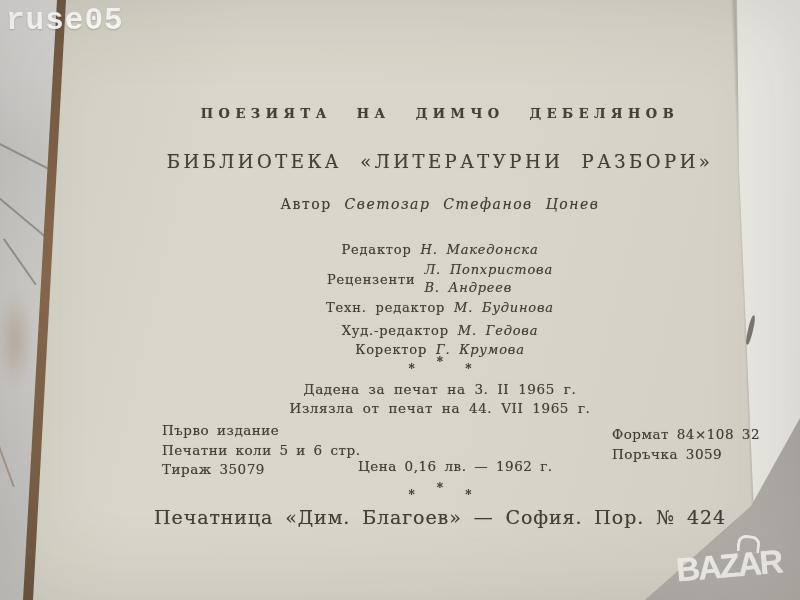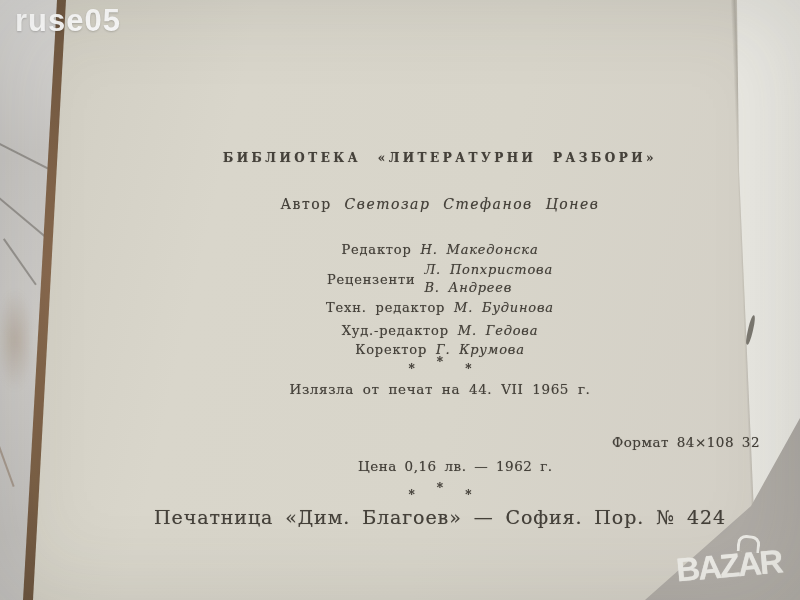--- a/index.html
+++ b/index.html
@@ -45,59 +45,59 @@
 
   
   .gray-corner{
     position:absolute;inset:0;
     clip-path:polygon(800px 418px,800px 600px,645px 600px,751px 506px);
     background:linear-gradient(160deg,#aca8a2,#a5a19c 55%,#b2aea8);
   }
 
   
   .wm-ruse{
-    position:absolute;left:15px;top:3px;
-    font-family:Liberation Sans, sans-serif;font-weight:bold;font-size:31px;
+    position:absolute;left:6px;top:3px;
+    font-family:Liberation Mono, monospace;font-weight:bold;font-size:31px;
     color:rgba(255,255,255,.95);letter-spacing:1px;text-shadow:0 1px 2px rgba(0,0,0,.18);
   }
   .wm-bazar{
     position:absolute;left:676px;top:547px;transform:rotate(-5deg);
     font-family:"Liberation Sans","DejaVu Sans",sans-serif;font-weight:bold;font-size:33px;
     color:#edece7;letter-spacing:-2px;text-shadow:0 0 1px rgba(255,255,255,.6);
   }
   .bag-handle{
     position:absolute;left:63px;top:-10px;width:17px;height:14px;
     border:3.5px solid #edece7;border-bottom:none;border-radius:9px 9px 0 0;transform:rotate(10deg);
   }
 
   
   .colophon{
     position:absolute;left:100px;top:0;width:680px;height:600px;
     color:#45413a;text-shadow:0 0 .7px rgba(68,64,58,.55);
   }
   .colophon .abs{position:absolute;width:100%;text-align:center;}
   .c-title{top:106px;font-size:13px;font-weight:bold;letter-spacing:5.5px;word-spacing:15px;}
-  .c-series{top:151px;font-size:12px;font-weight:bold;letter-spacing:3.5px;word-spacing:9px;}
+  .c-series{top:151px;font-size:18px;font-weight:normal;letter-spacing:3.5px;word-spacing:9px;}
   .c-author{top:196px;font-size:14px;letter-spacing:1.5px;word-spacing:7px;}
   .c-author .name{font-style:italic;}
   .staff{top:240px;font-size:13px;letter-spacing:.8px;word-spacing:4px;}
   .staff .line{line-height:19px;}
   .staff .name{font-style:italic;}
   .reviewers{display:flex;justify-content:center;align-items:center;gap:9px;margin:2px 0 1px 0;}
   .reviewers .names{text-align:left;line-height:18px;}
   .gap-top{margin-top:4px;}
   .sep{height:14px;}
   .sep1{top:358px;}
   .sep2{top:484px;}
   .ast{display:inline-block;font-size:12px;font-weight:bold;margin:0 11px;}
   .ast.mid{transform:translateY(-7px);}
   .c-dates{top:380px;font-size:13.5px;line-height:19px;letter-spacing:.6px;word-spacing:4px;}
   .cols{top:421px;height:60px;font-size:13.5px;letter-spacing:.5px;word-spacing:3px;}
   .col-left{position:absolute;left:62px;top:0;text-align:left;line-height:19.5px;}
-  .col-right{position:absolute;right:20px;top:12px;text-align:left;line-height:19.5px;}
+  .col-right{position:absolute;right:20px;top:4px;text-align:left;line-height:19.5px;}
   .price{position:absolute;left:258px;top:37px;text-align:center;width:auto;}
   .c-printer{top:506px;font-size:19px;letter-spacing:.9px;word-spacing:5px;}
 </style>
 </head>
 <body>
 
 <div class="photo">
 
   <div class="surface-left">
     <div class="scratch" style="left:-6px;top:140px;width:78px;transform:rotate(27deg);"></div>
@@ -108,20 +108,21 @@
   </div>
 
   <div class="book-edge"></div>
   <div class="crease-shadow"></div>
   <div class="right-strip"></div>
   <div class="page-gap-sliver"></div>
   <div class="gray-corner"></div>
 
   <div class="colophon">
 
+    <div class="abs c-title">ПОЕЗИЯТА НА ДИМЧО ДЕБЕЛЯНОВ</div>
 
     <div class="abs c-series">БИБЛИОТЕКА «ЛИТЕРАТУРНИ РАЗБОРИ»</div>
 
     <div class="abs staff">
       <div class="line">
         <span>Редактор</span>
         <span class="name">Н. Македонска</span>
       </div>
       <div class="reviewers">
         <span>Рецензенти</span>
@@ -147,27 +148,34 @@
     <div class="abs c-author">
       <span>Автор</span>
       <span class="name">Светозар Стефанов Цонев</span>
     </div>
 
     <div class="abs sep sep1">
       <span class="ast">*</span><span class="ast mid">*</span><span class="ast">*</span>
     </div>
 
     <div class="abs c-dates">
+      <div>Дадена за печат на 3. II 1965 г.</div>
       <div>Излязла от печат на 44. VII 1965 г.</div>
     </div>
 
     <div class="abs cols">
+      <div class="col-left">
+        <div>Първо издание</div>
+        <div>Печатни коли 5 и 6 стр.</div>
+        <div>Тираж 35079</div>
+      </div>
       <div class="price">Цена 0,16 лв. — 1962 г.</div>
       <div class="col-right">
         <div>Формат 84×108 32</div>
+        <div>Поръчка 3059</div>
       </div>
     </div>
 
     <div class="abs sep sep2">
       <span class="ast">*</span><span class="ast mid">*</span><span class="ast">*</span>
     </div>
 
     <div class="abs c-printer">Печатница «Дим. Благоев» — София. Пор. № 424</div>
   </div>
 

